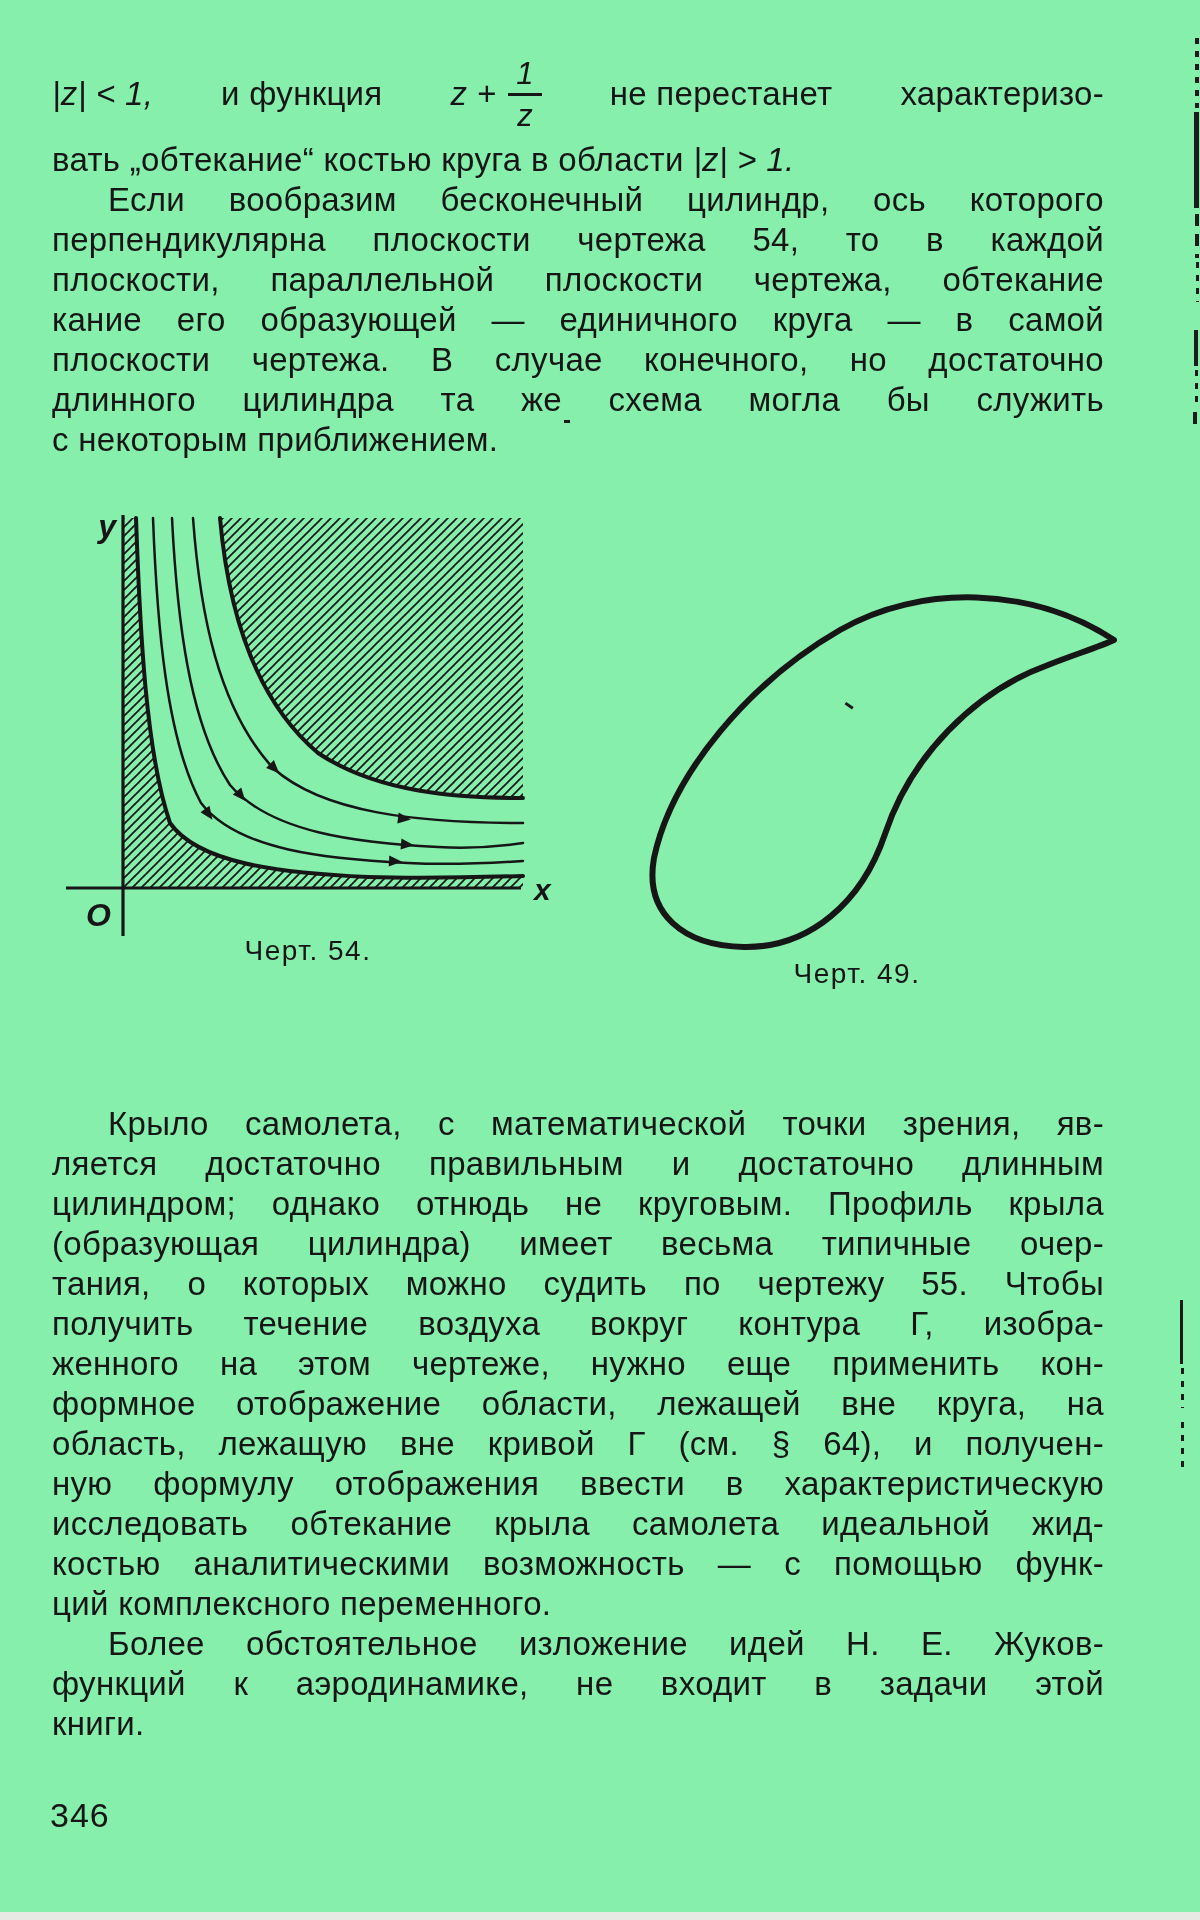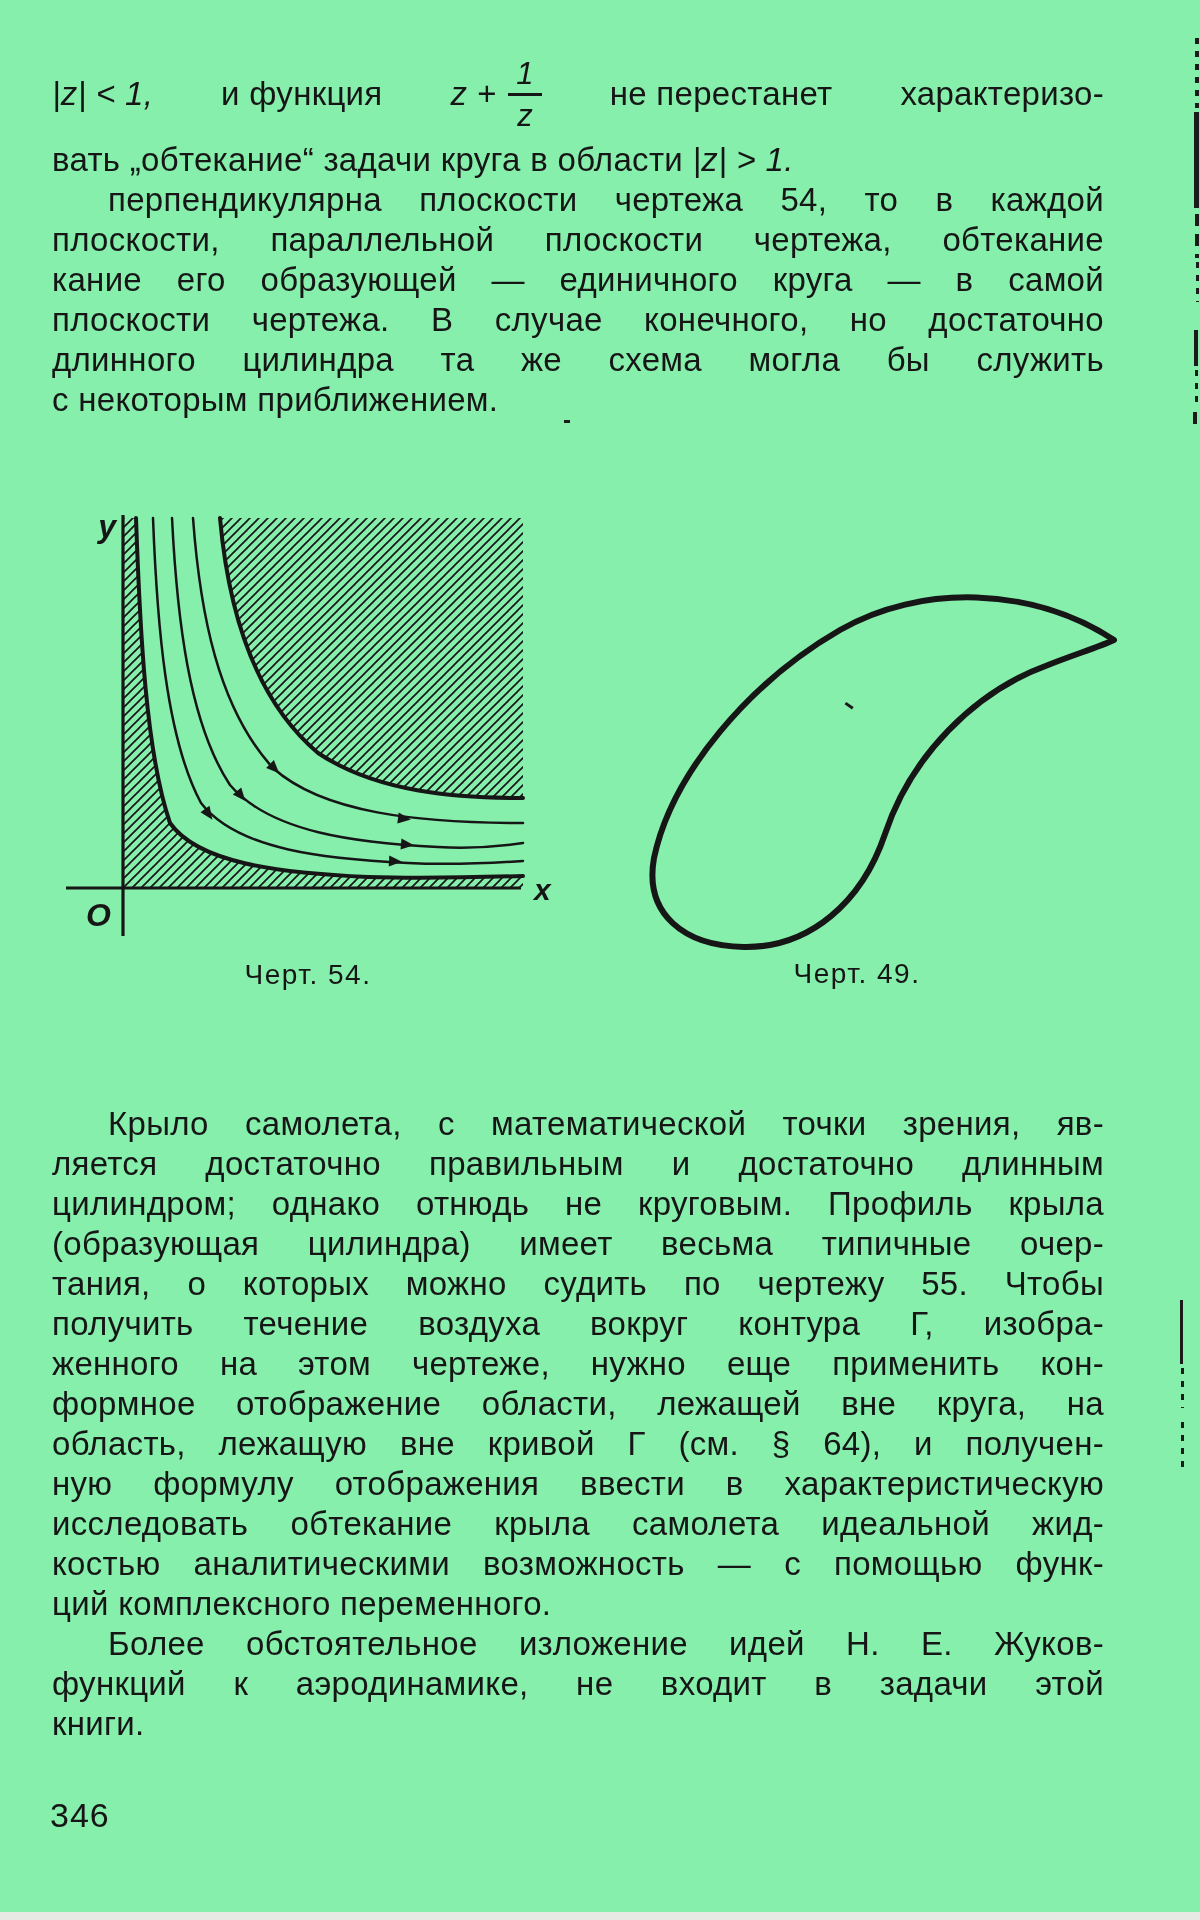--- a/index.html
+++ b/index.html
@@ -28,21 +28,21 @@
   .frac .den{display:block;padding-top:4px;font-size:31px;}
   
   .figure{position:absolute;}
   #fig54{left:58px;top:503px;width:505px;}
   #fig55{left:592px;top:558px;width:535px;}
   .fig-svg{display:block;}
   .caption{
     position:absolute;font-size:28px;letter-spacing:1.5px;color:#161616;
     text-align:center;white-space:nowrap;
   }
-  #cap54{left:130px;top:456px;width:240px;}
+  #cap54{left:130px;top:432px;width:240px;}
   #cap55{left:125px;top:400px;width:280px;}
   
   #block-bottom{top:1056px;margin-top:48px;}
   #block-top{top:48px;}
   .pagenum{position:absolute;left:50px;top:1796px;font-size:34px;letter-spacing:1px;}
   
   .artifact{position:absolute;background:#1b1b1b;}
   .artifact.dotted{background:repeating-linear-gradient(#1b1b1b 0 6px,transparent 6px 13px);}
   .artifact.dashed{background:repeating-linear-gradient(#1b1b1b 0 12px,transparent 12px 20px);}
 </style>
@@ -59,23 +59,24 @@
         <span class="grp">
           <span class="it">z +</span>
           <span class="frac it">
             <span class="num">1</span>
             <span class="den">z</span>
           </span>
         </span>
         <span>не перестанет</span>
         <span>характеризо-</span>
       </div>
-      <div class="line"><span>вать „обтекание“ задачи круга в области</span> <span class="it">|z| &gt; 1.</span></div>
+      <div class="line"><span>вать „обтекание“ костью круга в области</span> <span class="it">|z| &gt; 1.</span></div>
     </div>
     <div class="para indent-first">
+        <div class="line">Если вообразим бесконечный цилиндр, ось которого</div>
         <div class="line">перпендикулярна плоскости чертежа 54, то в каждой</div>
         <div class="line">плоскости, параллельной плоскости чертежа, обтекание</div>
         <div class="line">кание его образующей — единичного круга — в самой</div>
         <div class="line">плоскости чертежа. В случае конечного, но достаточно</div>
         <div class="line">длинного цилиндра та же схема могла бы служить</div>
         <div class="line">с некоторым приближением.</div>
       </div>
   </div>
 
   <div class="figure" id="fig54">

